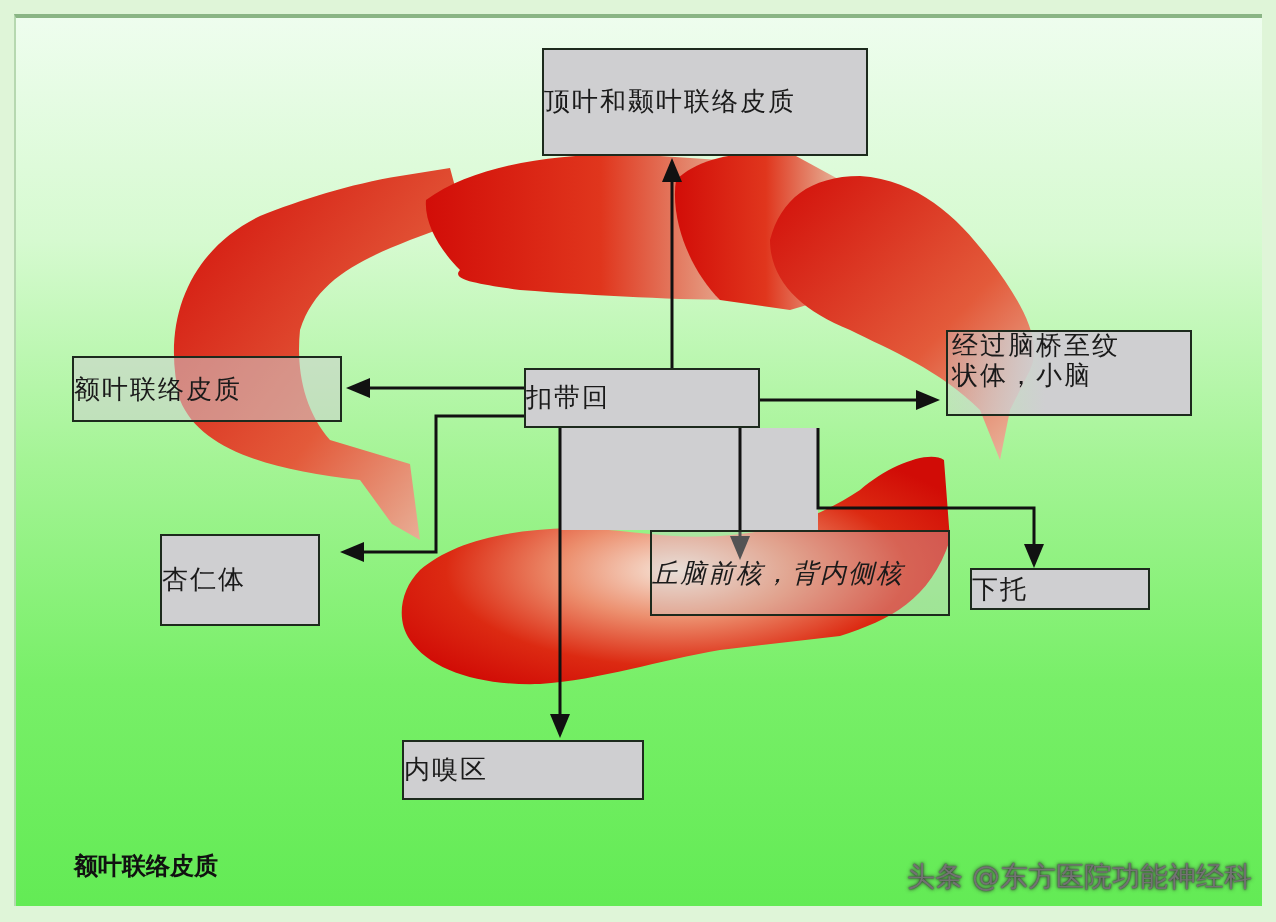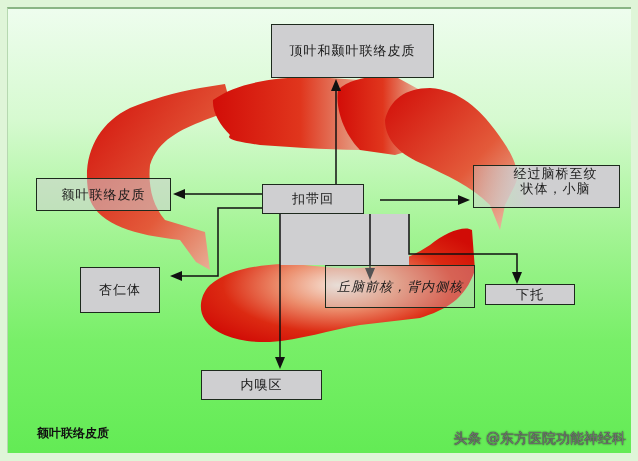--- a/index.html
+++ b/index.html
@@ -2,21 +2,21 @@
 <html><head>
 <meta charset="utf-8">
 <style>
   html, body { margin:0; padding:0; }
   body { width:638px; height:461px; background:#dff5d8; position:relative; overflow:hidden; font-family:"DejaVu Serif", serif; }
   .frame { position:absolute; left:7px; top:7px; width:624px; height:446px;
     background:linear-gradient(to bottom, #eefdee 0%, #d6fad0 25%, #a4f495 50%, #78ef68 75%, #63eb55 100%);
     border-top:2px solid #8ab585; border-left:1px solid #b6d8b0; box-sizing:border-box; }
   svg.art { position:absolute; left:0; top:0; }
   .box { position:absolute; background:#cfcfd1; border:1.5px solid #1d2a1d; box-sizing:border-box;
-    display:flex; align-items:center; justify-content:center; color:#1a1a1a; font-size:13px; letter-spacing:1px; }
+    display:flex; align-items:center; color:#1a1a1a; font-size:13px; letter-spacing:1px; }
   .box.trans { background:rgba(207,207,209,0.35); }
   .box.left-text { justify-content:flex-start; padding-left:16px; line-height:15px; }
   .caption { position:absolute; left:37px; top:425px; font-family:"DejaVu Sans", sans-serif; font-weight:bold; font-size:12px; color:#111; }
   .watermark { position:absolute; right:12px; top:430px; font-family:"DejaVu Sans", sans-serif; font-size:14px; color:#737373;
     text-shadow:0 0 2px #333, 0 0 1px #333; }
 </style>
 </head>
 <body>
 
 <div class="frame"></div>
@@ -72,25 +72,25 @@
 </svg>
 
 <div class="box" style="left:271px;top:24px;width:163px;height:54px;">
   <span>顶叶和颞叶联络皮质</span>
 </div>
 
 <div class="box" style="left:36px;top:178px;width:135px;height:33px;background:rgba(207,207,209,0.55);">
   <span>额叶联络皮质</span>
 </div>
 
-<div class="box" style="left:262px;top:184px;width:102px;height:30px;">
+<div class="box" style="left:262px;top:184px;width:118px;height:30px;">
   <span>扣带回</span>
 </div>
 
-<div class="box left-text" style="left:473px;top:165px;width:147px;height:43px;flex-direction:column;align-items:center;padding-left:18px;background:linear-gradient(to right, rgba(207,207,209,0.4), #cfcfd1 40%);">
+<div class="box left-text" style="left:473px;top:165px;width:123px;height:43px;flex-direction:column;align-items:flex-start;padding-left:2px;background:linear-gradient(to right, rgba(207,207,209,0.4), #cfcfd1 40%);">
   <span>经过脑桥至纹</span>
   <span>状体，小脑</span>
 </div>
 
 <div class="box" style="left:80px;top:267px;width:80px;height:46px;">
   <span>杏仁体</span>
 </div>
 
 <div class="box trans" style="left:325px;top:265px;width:150px;height:43px;font-style:italic;">
   <span>丘脑前核，背内侧核</span>

